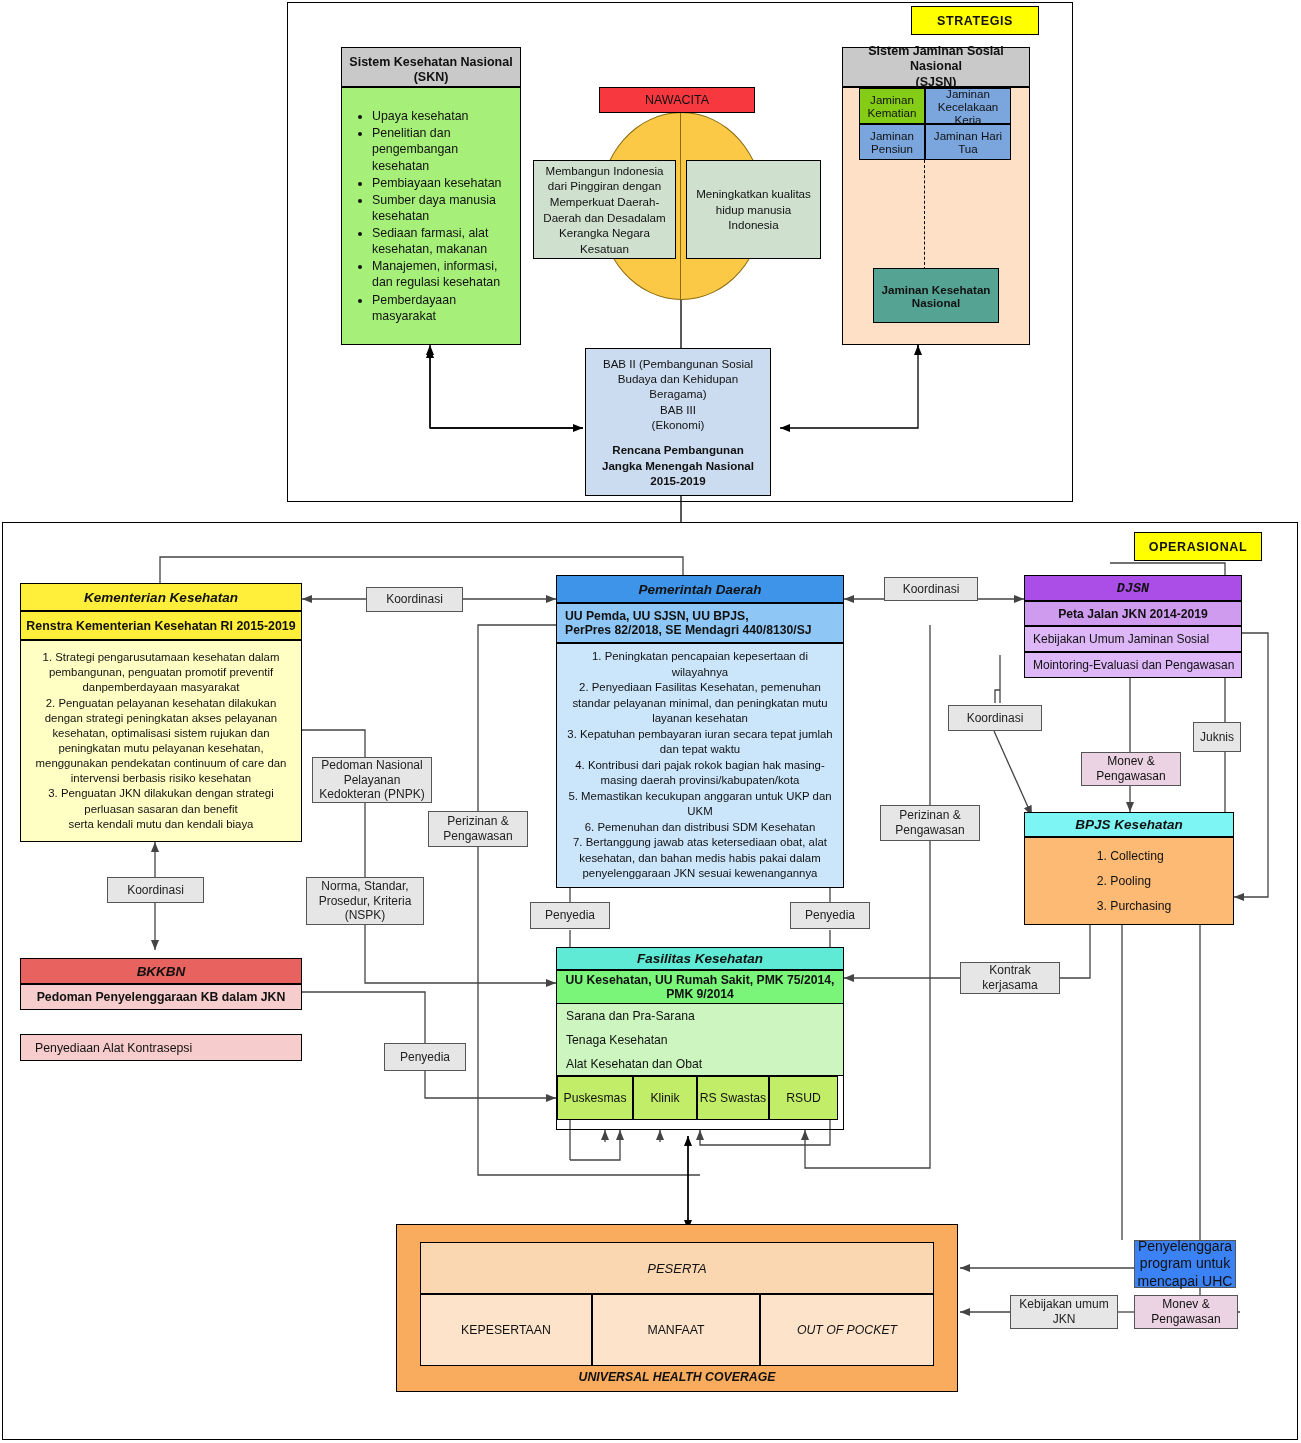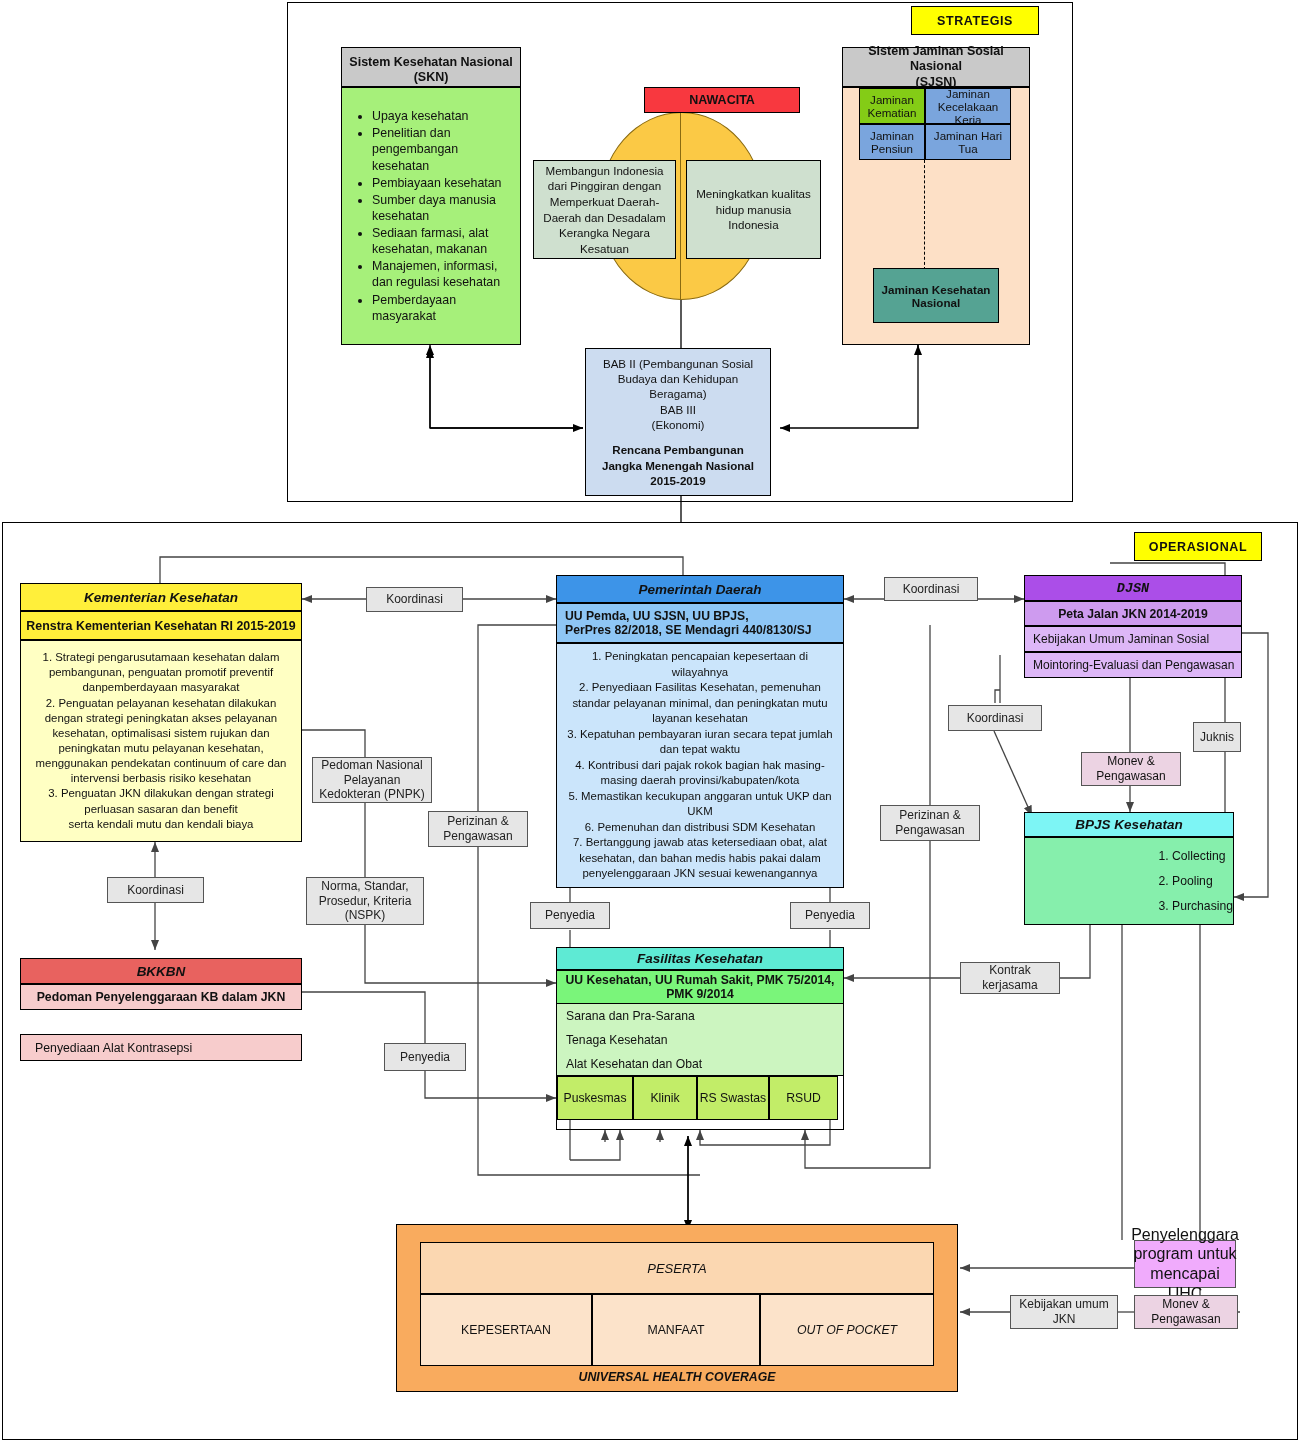--- a/index.html
+++ b/index.html
@@ -138,21 +138,21 @@
       <li>Sumber daya manusia kesehatan</li>
       <li>Sediaan farmasi, alat kesehatan, makanan</li>
       <li>Manajemen, informasi, dan regulasi kesehatan</li>
       <li>Pemberdayaan masyarakat</li>
     </ul>
   </div>
 
   <div class="abs" style="left:599px;top:112px;width:165px;height:188px;background:#fbc945;border:1px solid #8a6a10;border-radius:50%;"></div>
   <div class="abs" style="left:680px;top:112px;width:1.4px;height:188px;background:#8a6a10;"></div>
 
-  <div class="abs box" style="left:599px;top:87px;width:156px;height:26px;background:#f8383f;font-weight:bold;font-size:12.5px;margin-left:45px;">
+  <div class="abs box" style="left:599px;top:87px;width:156px;height:26px;background:#f8383f;font-weight:normal;font-size:12.5px;">
     <span>NAWACITA</span>
   </div>
   <div class="abs box para" style="left:533px;top:160px;width:143px;height:99px;background:#cfe0cf;">
     <span>Membangun Indonesia dari Pinggiran dengan Memperkuat Daerah-Daerah dan Desadalam Kerangka Negara Kesatuan</span>
   </div>
   <div class="abs box para" style="left:686px;top:160px;width:135px;height:99px;background:#cfe0cf;">
     <span>Meningkatkan kualitas hidup manusia Indonesia</span>
   </div>
 
   <div class="abs box hdr-grey" style="left:842px;top:47px;width:188px;height:40px;">
@@ -249,21 +249,21 @@
   <div class="abs box" style="left:1024px;top:626px;width:218px;height:26px;background:#ddb7f7;font-size:12px;justify-content:flex-start;padding-left:8px;">
     <span>Kebijakan Umum Jaminan Sosial</span>
   </div>
   <div class="abs box" style="left:1024px;top:652px;width:218px;height:26px;background:#ddb7f7;font-size:12px;justify-content:flex-start;padding-left:8px;">
     <span>Mointoring-Evaluasi dan Pengawasan</span>
   </div>
 
   <div class="abs box sec-title" style="left:1024px;top:812px;width:210px;height:25px;background:#7df5f5;">
     <span>BPJS Kesehatan</span>
   </div>
-  <div class="abs box" style="left:1024px;top:837px;width:210px;height:88px;background:#86efac;font-size:12.2px;justify-content:flex-end;align-items:flex-start;padding:6px 0 0 10px;">
+  <div class="abs box" style="left:1024px;top:837px;width:210px;height:88px;background:#fdba74;font-size:12.2px;justify-content:center;align-items:flex-start;padding:6px 0 0 10px;">
     <div style="text-align:left;line-height:2.05;">
       <div>1. Collecting</div>
       <div>2. Pooling</div>
       <div>3. Purchasing</div>
     </div>
   </div>
 
   <div class="abs box sec-title" style="left:556px;top:947px;width:288px;height:23px;background:#5eead4;">
     <span>Fasilitas Kesehatan</span>
   </div>
@@ -348,21 +348,21 @@
   </div>
   <div class="abs box lbl" style="left:1193px;top:722px;width:48px;height:30px;">
     <span>Juknis</span>
   </div>
   <div class="abs box" style="left:1081px;top:752px;width:100px;height:34px;background:#ecd3e3;border:1px solid #555;font-size:12px;line-height:1.22;">
     <span>Monev &amp; Pengawasan</span>
   </div>
   <div class="abs box lbl" style="left:960px;top:962px;width:100px;height:32px;">
     <span>Kontrak kerjasama</span>
   </div>
-  <div class="abs box" style="left:1134px;top:1240px;width:102px;height:48px;background:#f0abfc;border:1px solid #555;font-size:16px;line-height:1.22;">
+  <div class="abs box" style="left:1134px;top:1240px;width:102px;height:48px;background:#3b82f6;border:1px solid #555;font-size:14px;line-height:1.22;">
     <span>Penyelenggara program untuk mencapai UHC</span>
   </div>
   <div class="abs box lbl" style="left:1010px;top:1295px;width:108px;height:34px;">
     <span>Kebijakan umum JKN</span>
   </div>
   <div class="abs box" style="left:1134px;top:1295px;width:104px;height:34px;background:#ecd3e3;border:1px solid #555;font-size:12px;line-height:1.22;">
     <span>Monev &amp; Pengawasan</span>
   </div>
 
 </div>

